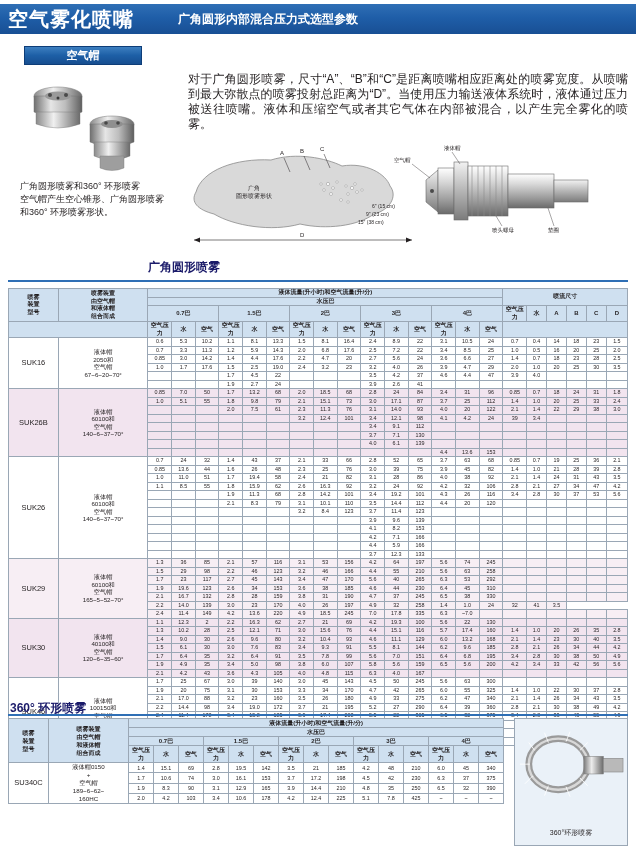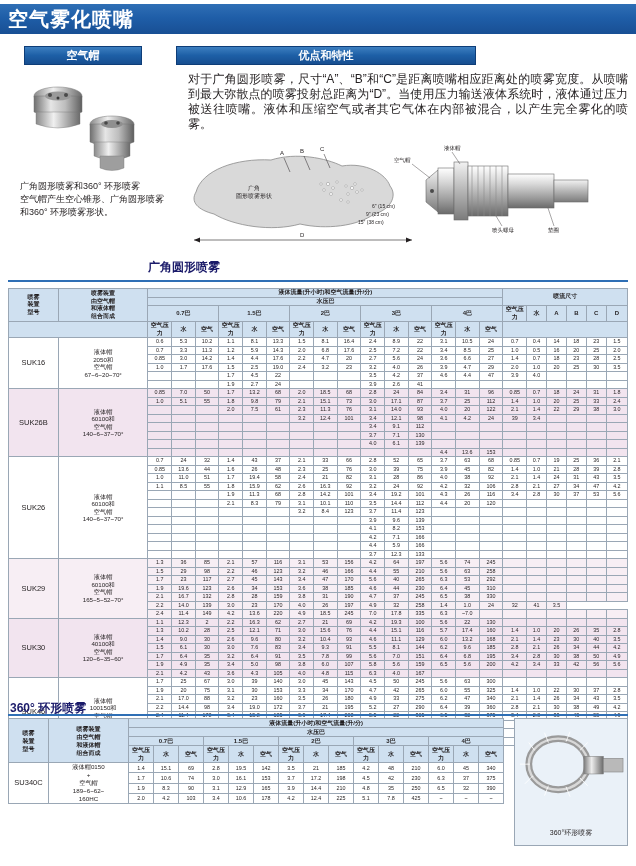--- a/index.html
+++ b/index.html
@@ -116,20 +116,21 @@
   }
 </style>
 </head>
 <body>
 
 <div class="page">
 
   <div class="header">
     <div class="header-band"></div>
     <div class="header-title">空气雾化喷嘴</div>
+    <div class="header-sub">广角圆形内部混合压力式选型参数</div>
   </div>
 
   <div class="pill aircap-title">空气帽</div>
 
   <svg class="nozzle-img" viewBox="0 0 130 105">
     <defs>
       <linearGradient id="mg1" x1="0" y1="0" x2="1" y2="0">
         <stop offset="0" stop-color="#6f6f6f"></stop>
           <stop offset="0.35" stop-color="#e6e6e6"></stop>
         <stop offset="0.65" stop-color="#bdbdbd"></stop>
@@ -155,21 +156,20 @@
     <ellipse cx="92" cy="52" rx="11" ry="4" fill="#8f8f8f"></ellipse>
     <circle cx="86" cy="51" r="1.8" fill="#474747"></circle>
     <circle cx="98" cy="51" r="1.8" fill="#474747"></circle>
     <path d="M74 70 L74 84 Q92 92 110 84 L110 70 Z" fill="url(#mg2)" stroke="#777" stroke-width="0.4"></path>
     <path d="M80 84 L80 96 Q92 101 104 96 L104 84 Z" fill="#9e9e9e" stroke="#777" stroke-width="0.4"></path>
   </svg>
 
   <div class="aircap-text" style="white-space:pre-line;">广角圆形喷雾和360° 环形喷雾
 空气帽产生空心锥形、广角圆形喷雾和360° 环形喷雾形状。</div>
 
-  <div class="pill adv-title">优点和特性</div>
   <div class="adv-text">对于广角圆形喷雾，尺寸“A”、“B”和“C”是距离喷嘴相应距离处的喷雾宽度。从喷嘴到最大弥散点的喷雾投射总距离为“D”。当使用压力输送液体系统时，液体通过压力被送往喷嘴。液体和压缩空气或者其它气体在内部被混合，以产生完全雾化的喷雾。</div>
 
   <svg class="diagram" viewBox="0 0 456 110">
     <defs>
       <linearGradient id="bodyg" x1="0" y1="0" x2="0" y2="1">
         <stop offset="0" stop-color="#ffffff"></stop>
           <stop offset="0.3" stop-color="#d8d8d8"></stop>
         <stop offset="0.7" stop-color="#9c9c9c"></stop>
           <stop offset="1" stop-color="#6a6a6a"></stop>
       </linearGradient>

